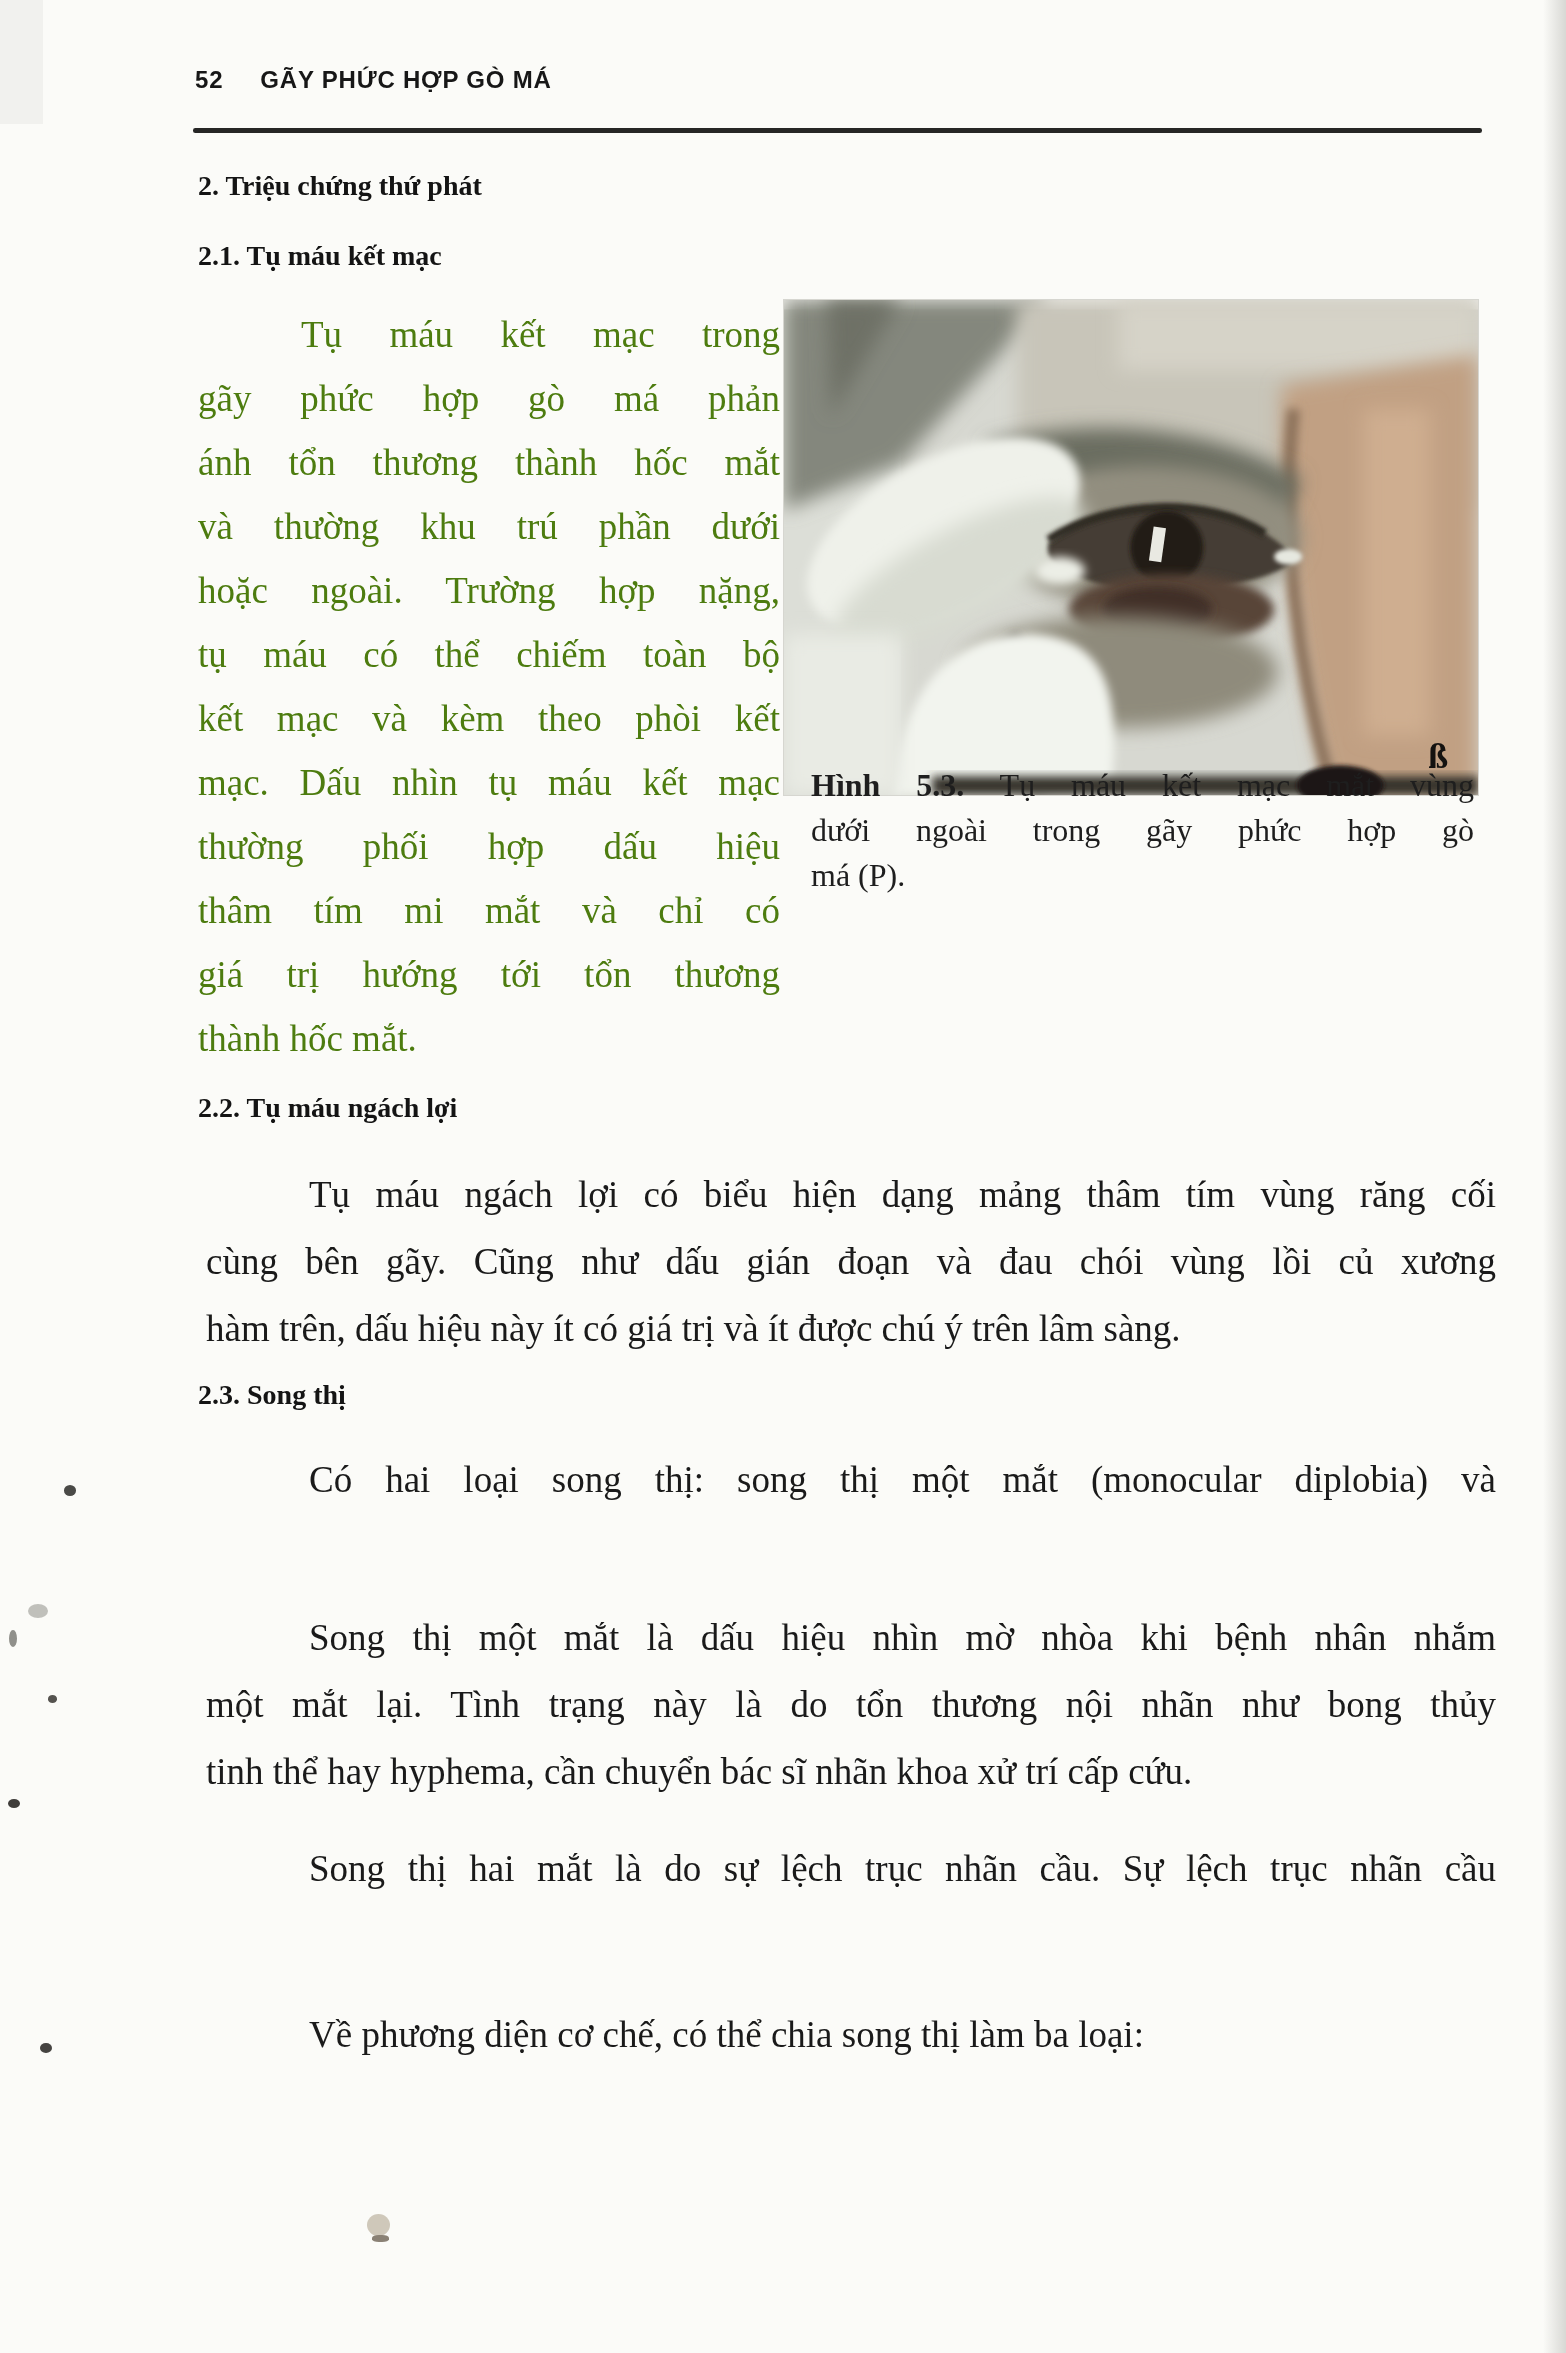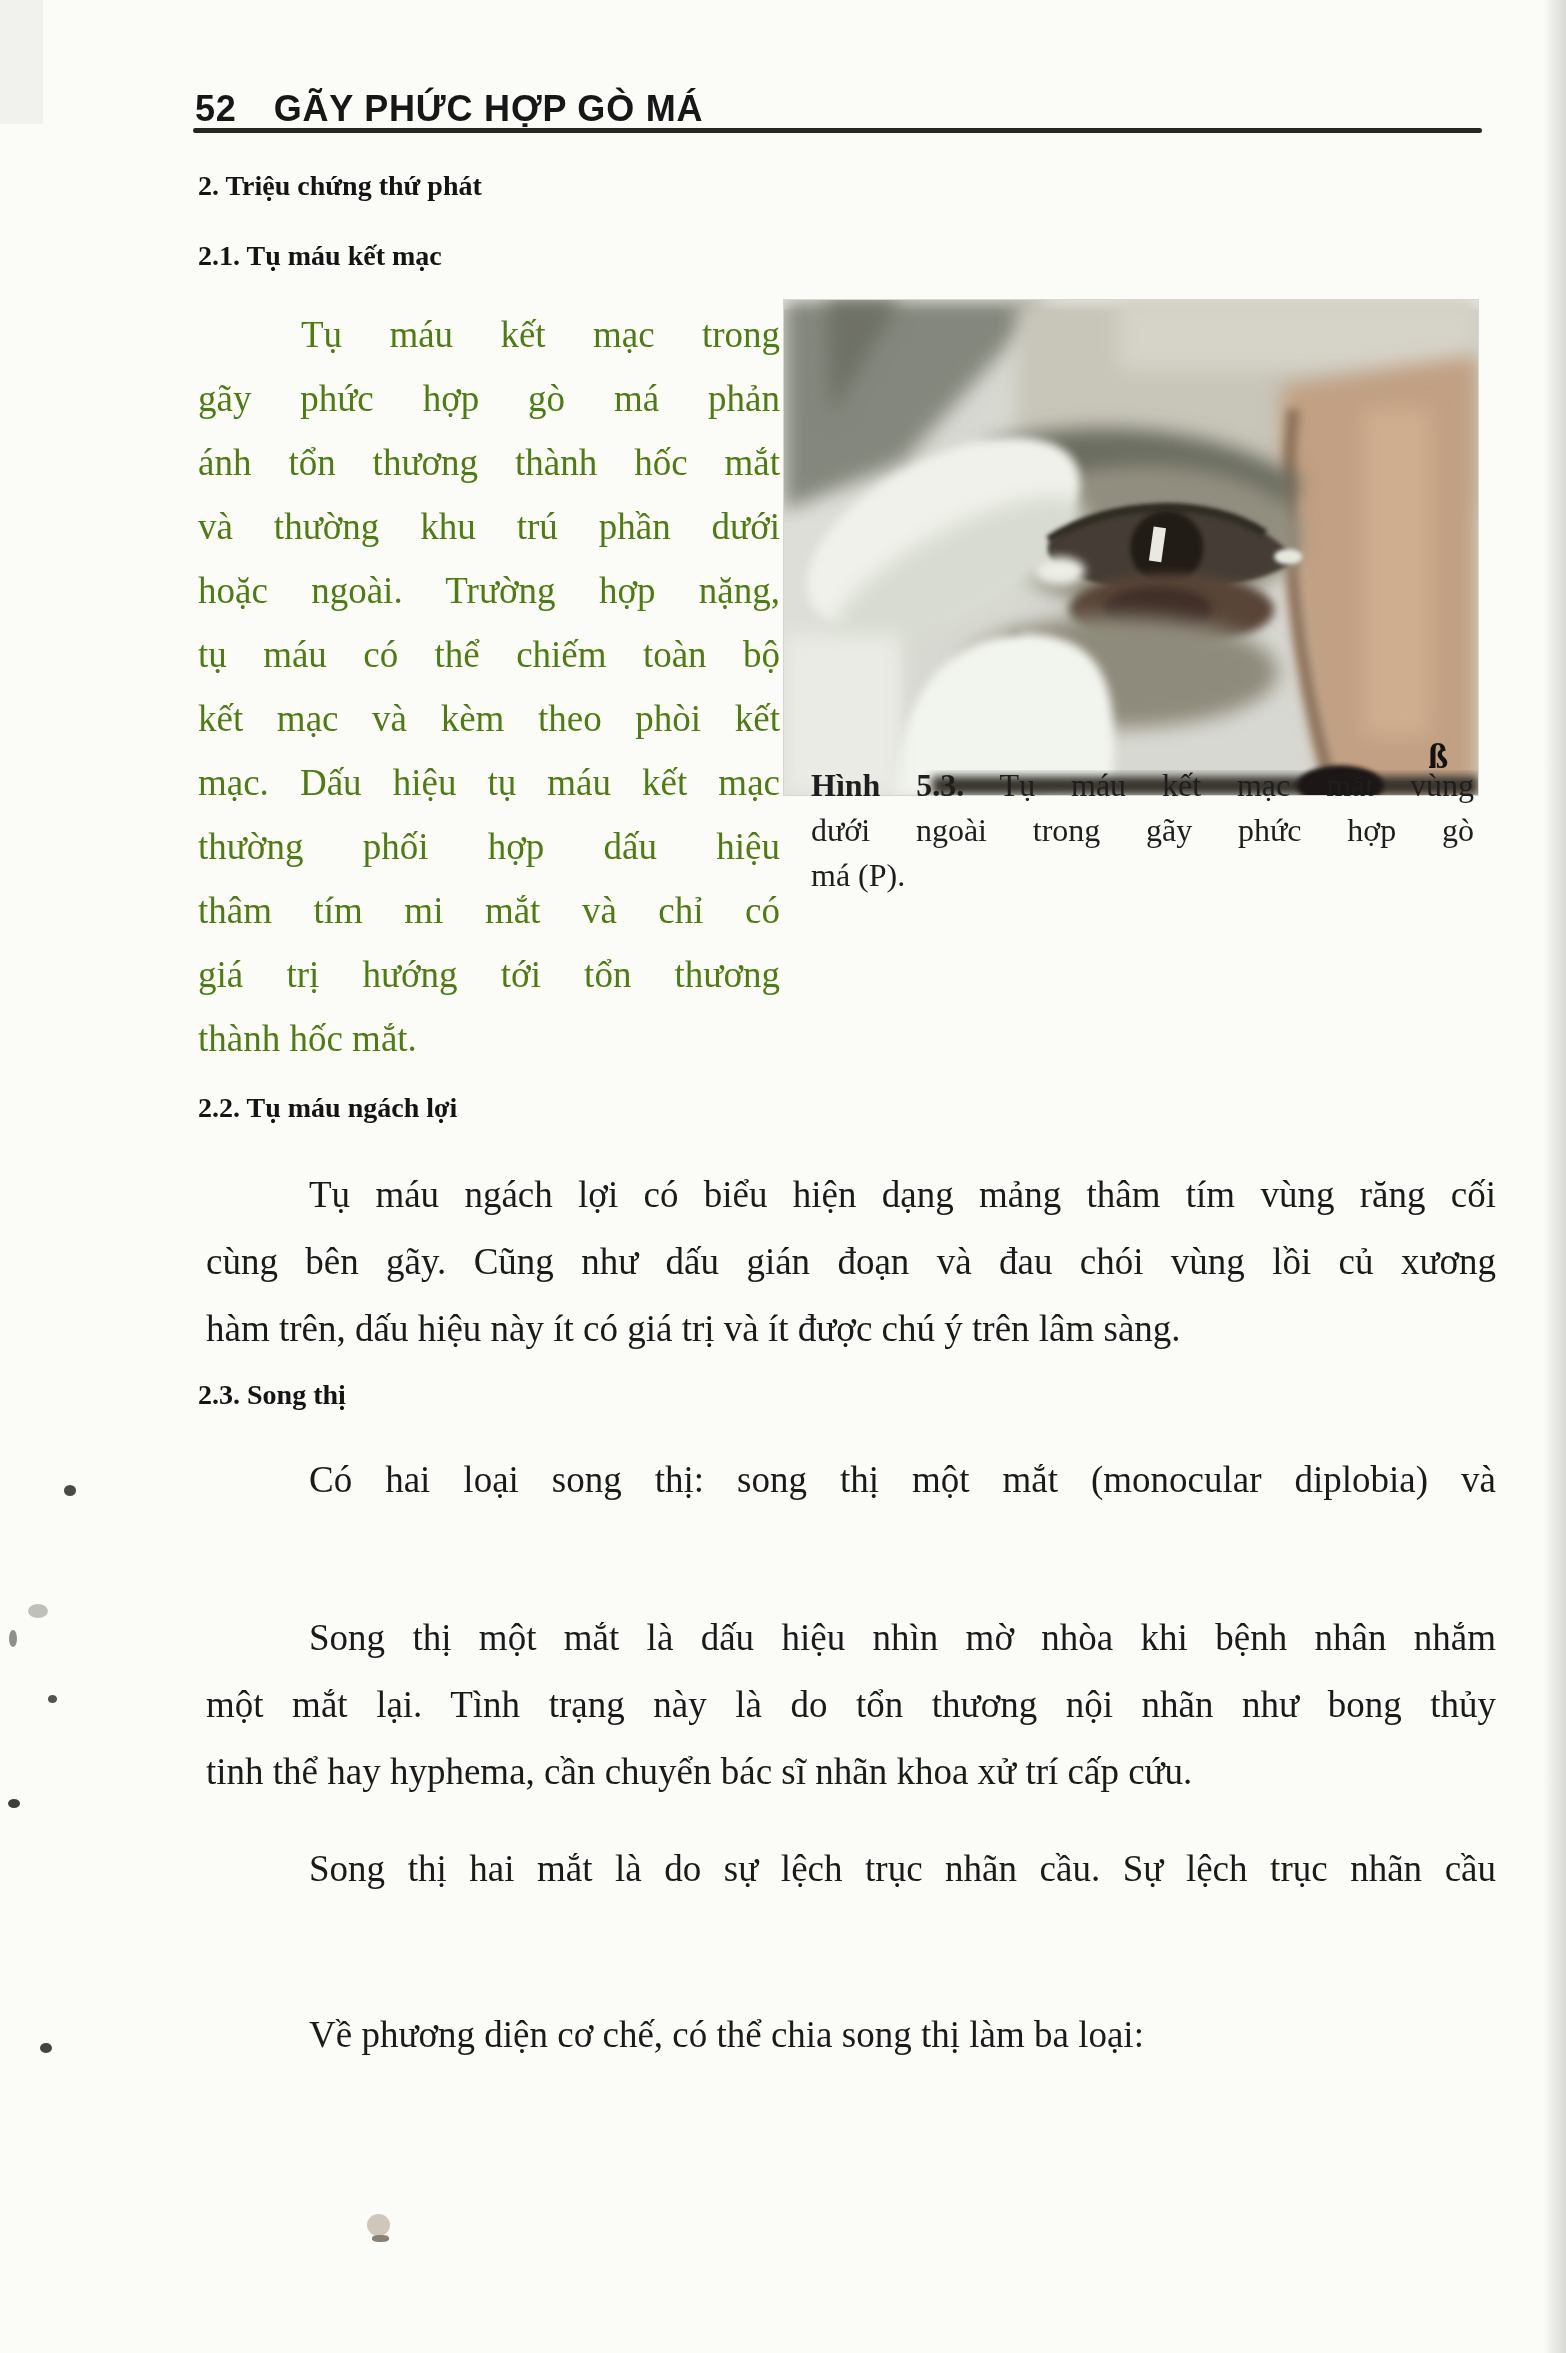--- a/index.html
+++ b/index.html
@@ -5,22 +5,22 @@
   html,body{margin:0;padding:0;}
   body{
     width:1566px;height:2354px;position:relative;overflow:hidden;
     background:#fbfbf8;
     font-family:"Liberation Serif", serif;
     color:#1b1b1b;
   }
   .abs{position:absolute;}
   
   .pagehead{
-    left:195px;top:88px;display:flex;gap:37px;align-items:baseline;
-    font-family:"Liberation Sans", sans-serif;font-weight:700;font-size:36px;
+    left:195px;top:66px;display:flex;gap:37px;align-items:baseline;
+    font-family:"Liberation Sans", sans-serif;font-weight:700;font-size:24px;
     color:#171717;letter-spacing:0.8px;white-space:nowrap;
   }
   .rule{left:193px;top:128px;width:1289px;height:4.7px;background:#262625;border-radius:2.3px;}
   
   .h{font-family:"Liberation Serif", serif;font-weight:700;font-size:28px;white-space:nowrap;color:#141414;}
   
   .col{left:198px;top:303px;width:582px;font-size:37px;line-height:64px;color:#4d7c0f;}
   .wide{left:198px;width:1290px;font-size:37px;line-height:67px;color:#1a1a1a;margin-left:8px;}
   .bl{text-align:justify;text-align-last:justify;}
   .bl.last{text-align-last:left;}
@@ -64,21 +64,21 @@
 <div class="abs h" style="left:198px;top:240px;">2.1. Tụ máu kết mạc</div>
 
 <div class="abs col">
   <div class="bl ind">Tụ máu kết mạc trong</div>
   <div class="bl">gãy phức hợp gò má phản</div>
   <div class="bl">ánh tổn thương thành hốc mắt</div>
   <div class="bl">và thường khu trú phần dưới</div>
   <div class="bl">hoặc ngoài. Trường hợp nặng,</div>
   <div class="bl">tụ máu có thể chiếm toàn bộ</div>
   <div class="bl">kết mạc và kèm theo phòi kết</div>
-  <div class="bl">mạc. Dấu hiệu tụ máu kết mạc</div>
+  <div class="bl">mạc. Dấu nhìn tụ máu kết mạc</div>
   <div class="bl">thường phối hợp dấu hiệu</div>
   <div class="bl">thâm tím mi mắt và chỉ có</div>
   <div class="bl">giá trị hướng tới tổn thương</div>
   <div class="bl last">thành hốc mắt.</div>
 </div>
 
 <div class="abs photo">
 <svg width="694" height="495" viewBox="0 0 892 636" xmlns="http://www.w3.org/2000/svg">
   <defs>
     <filter id="b12" x="-30%" y="-30%" width="160%" height="160%">

